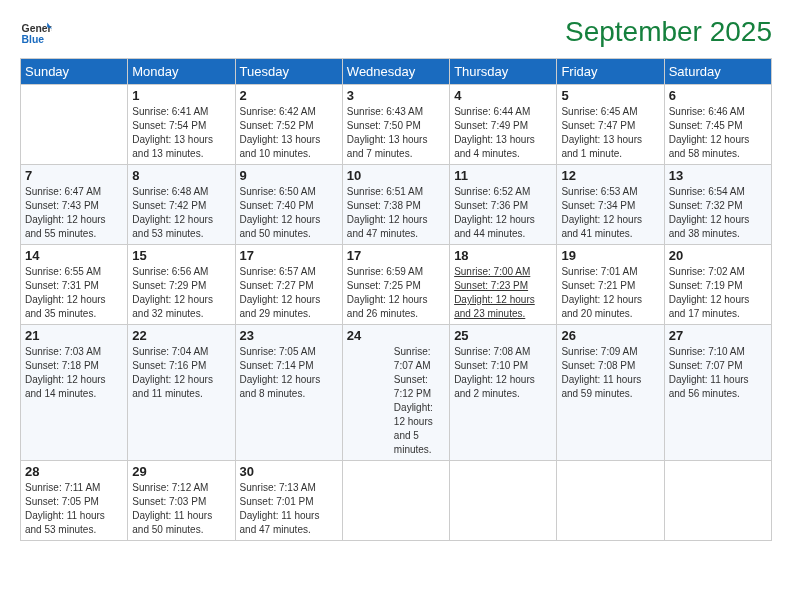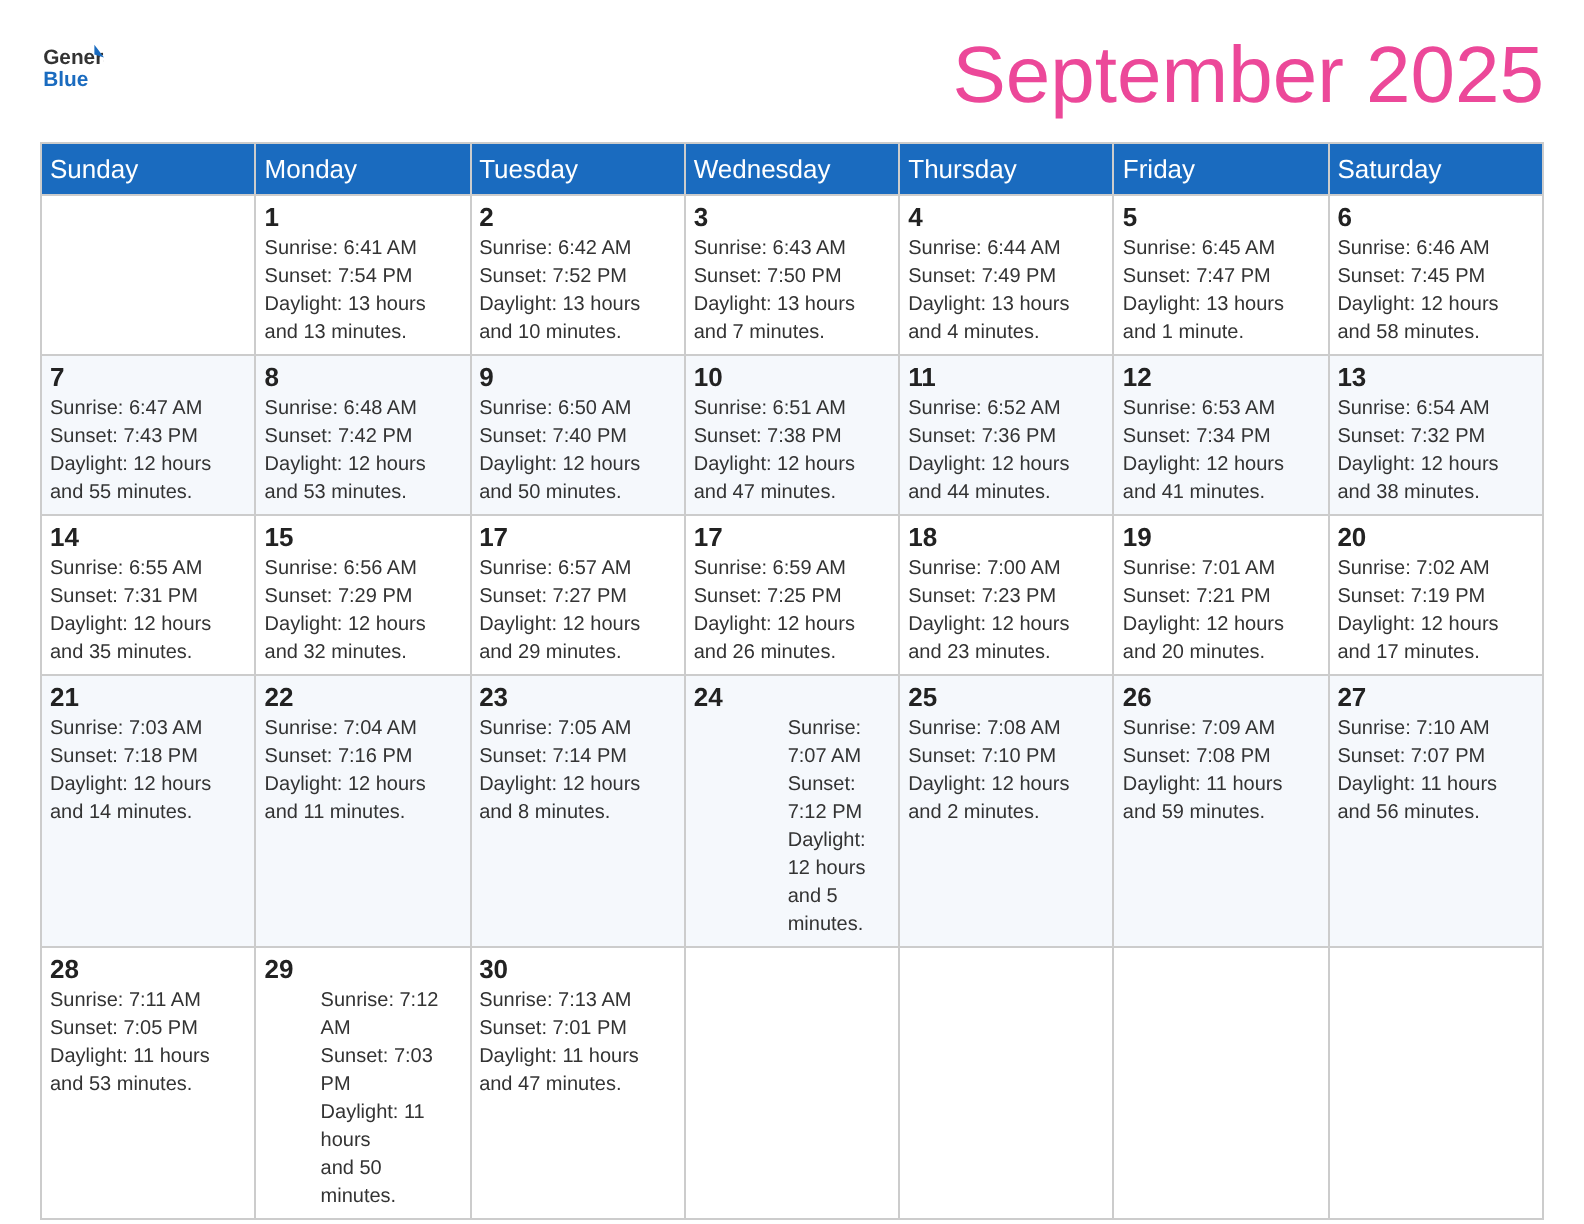--- a/index.html
+++ b/index.html
@@ -27,23 +27,23 @@
       gap: 4px;
     }
     .logo-icon {
       width: 32px;
       height: 32px;
     }
     .title-block {
       text-align: right;
     }
     .calendar-title {
-      font-size: 40px;
+      font-size: 28px;
       font-weight: normal;
-      color: #ec4899;
+      color: #15803d;
     }
     .calendar-subtitle {
       font-size: 15px;
       color: #333;
     }
     table {
       width: 100%;
       border-collapse: collapse;
       table-layout: fixed;
     }
@@ -236,21 +236,21 @@
           </td>
           <td>
             <span class="day-number">17</span>
             <div class="cell-text" style="white-space: pre-line;">Sunrise: 6:59 AM
 Sunset: 7:25 PM
 Daylight: 12 hours
 and 26 minutes.</div>
           </td>
           <td>
             <span class="day-number">18</span>
-            <div class="cell-text" style="white-space: pre-line;">Sunrise: 7:00 AM
+            <div class="cell-text" style="white-space: pre-line; text-decoration: underline;">Sunrise: 7:00 AM
 Sunset: 7:23 PM
 Daylight: 12 hours
 and 23 minutes.</div>
           </td>
           <td>
             <span class="day-number">19</span>
             <div class="cell-text" style="white-space: pre-line;">Sunrise: 7:01 AM
 Sunset: 7:21 PM
 Daylight: 12 hours
 and 20 minutes.</div>
@@ -317,21 +317,21 @@
         <tr>
           <td>
             <span class="day-number">28</span>
             <div class="cell-text" style="white-space: pre-line;">Sunrise: 7:11 AM
 Sunset: 7:05 PM
 Daylight: 11 hours
 and 53 minutes.</div>
           </td>
           <td>
             <span class="day-number">29</span>
-            <div class="cell-text" style="white-space: pre-line; margin-left: 28px;">Sunrise: 7:12 AM
+            <div class="cell-text" style="white-space: pre-line;">Sunrise: 7:12 AM
 Sunset: 7:03 PM
 Daylight: 11 hours
 and 50 minutes.</div>
           </td>
           <td>
             <span class="day-number">30</span>
             <div class="cell-text" style="white-space: pre-line;">Sunrise: 7:13 AM
 Sunset: 7:01 PM
 Daylight: 11 hours
 and 47 minutes.</div>

